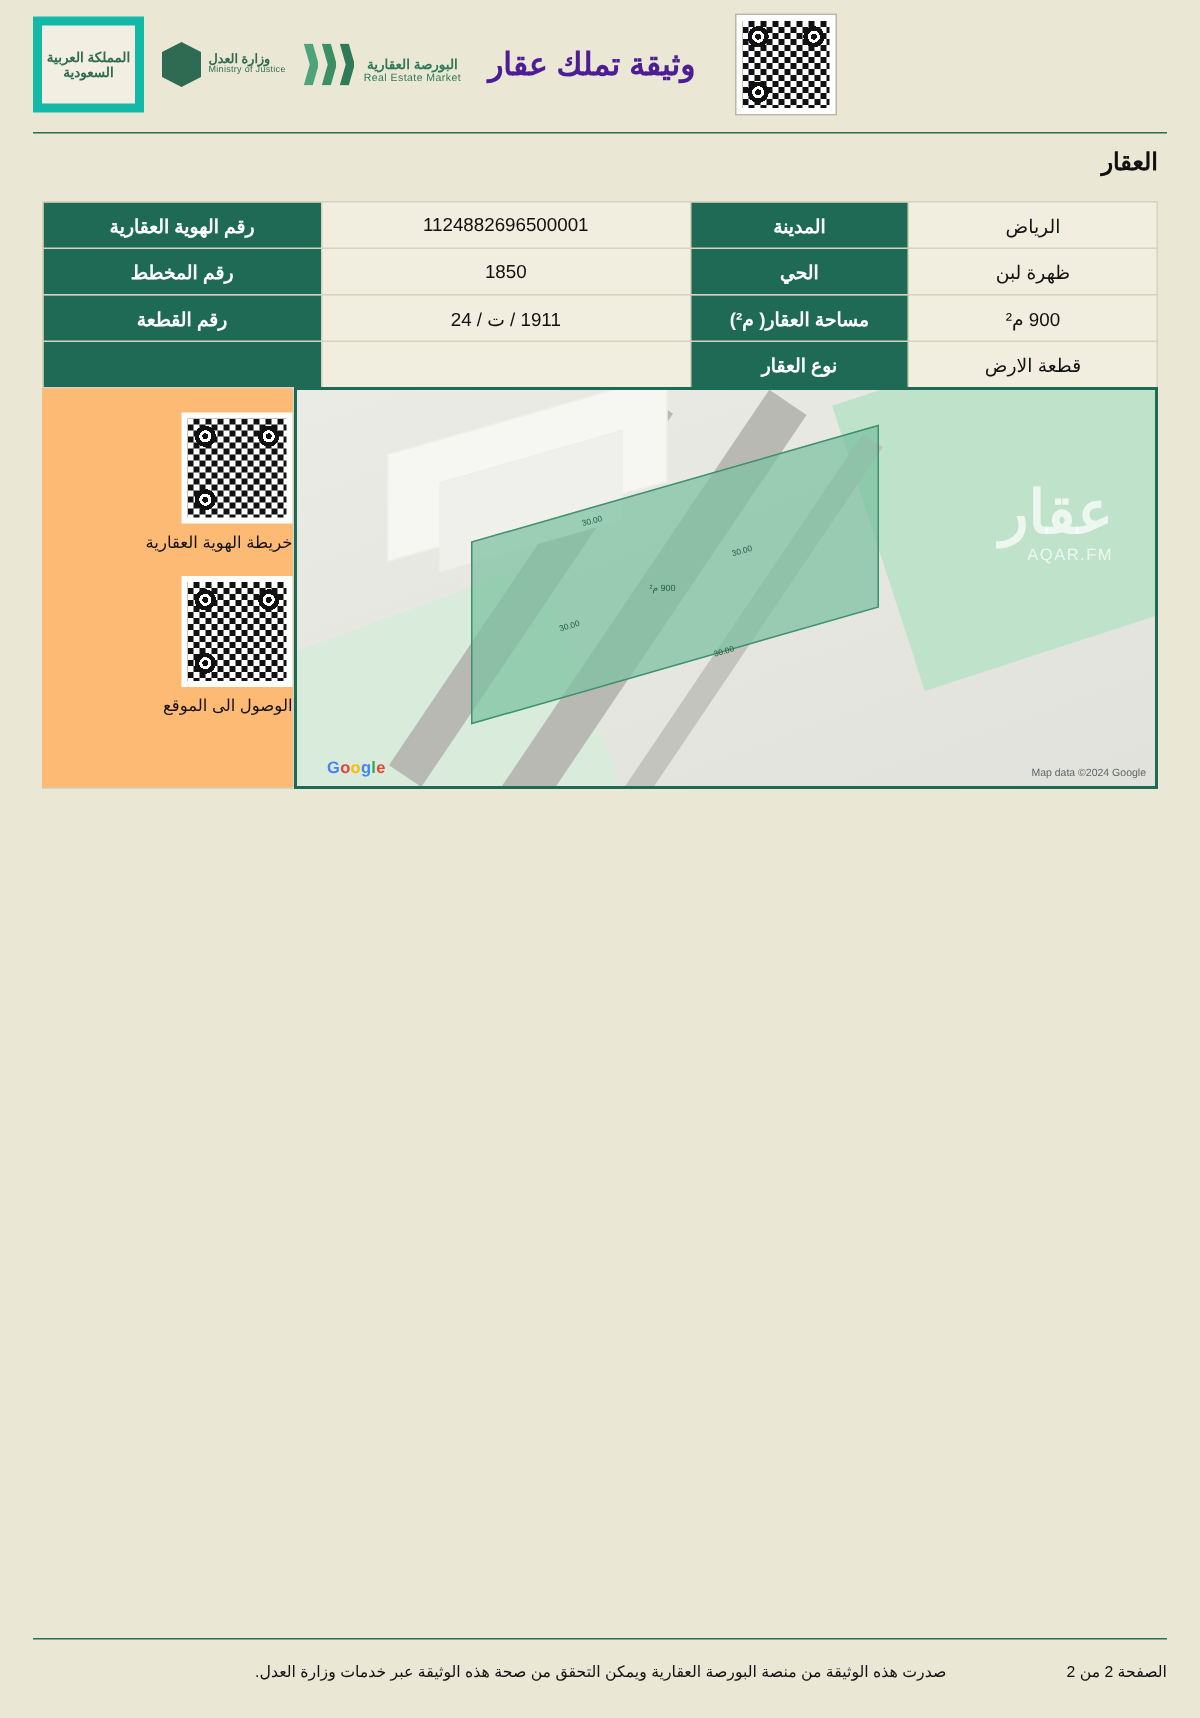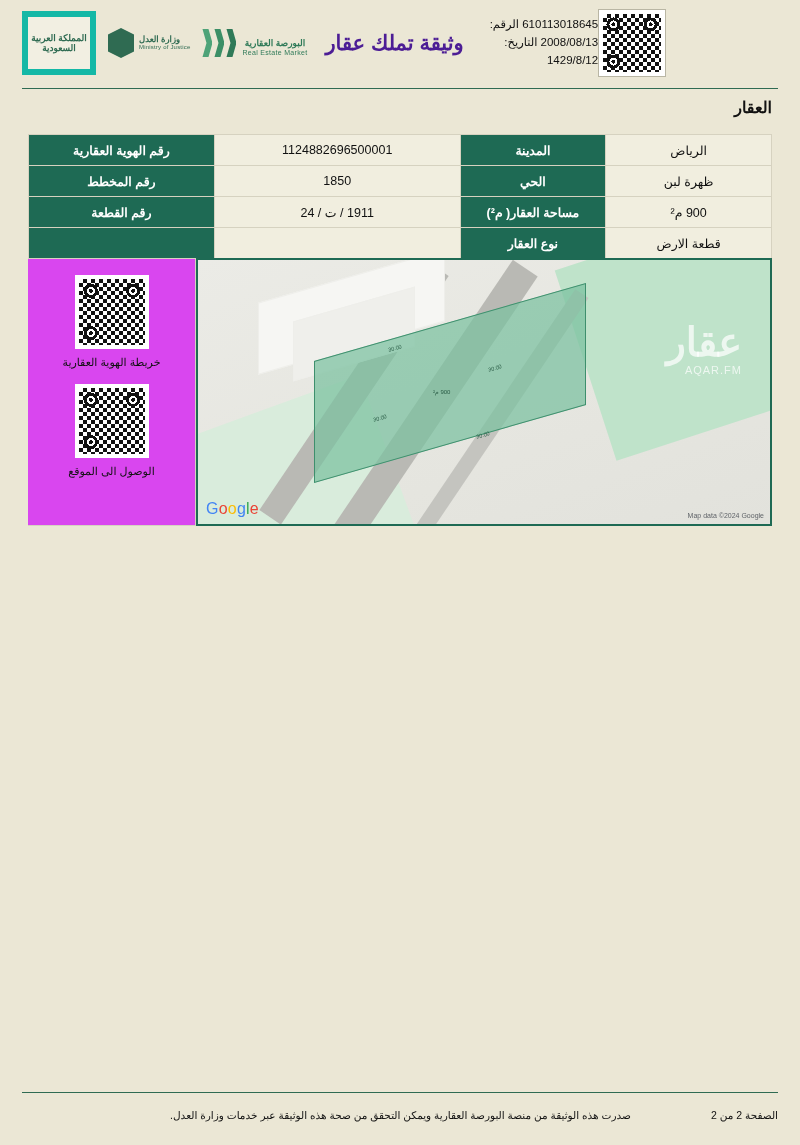--- a/index.html
+++ b/index.html
@@ -206,27 +206,27 @@
     position: absolute;
     top: 258px;
     right: 28px;
     left: 28px;
     height: 268px;
     display: flex;
     flex-direction: row-reverse;
   }
   .side-qrs {
     width: 168px;
-    background: #d946ef;
+    background: #fdba74;
     border: 1px solid #d6d2c0;
     border-left: none;
     box-sizing: border-box;
     display: flex;
     flex-direction: column;
-    align-items: center;
+    align-items: flex-start;
     padding-top: 16px;
     gap: 6px;
   }
   .qr-box {
     width: 74px; height: 74px;
     background: #fff;
     position: relative;
   }
   .qr-cap {
     font-size: 11px;
@@ -323,23 +323,23 @@
     line-height: 1;
   }
   .watermark .w-en {
     font-size: 11px;
     letter-spacing: 1px;
     margin-top: 2px;
     text-align: right;
   }
   .gmap-logo {
     position: absolute;
-    left: 8px; bottom: 6px;
-    font-size: 16px;
-    font-weight: normal;
+    left: 20px; bottom: 6px;
+    font-size: 11px;
+    font-weight: bold;
     font-family: "Liberation Sans", sans-serif;
     color: #5f6368;
     letter-spacing: .2px;
   }
   .gmap-logo span:nth-child(1){color:#4285F4}
   .gmap-logo span:nth-child(2){color:#EA4335}
   .gmap-logo span:nth-child(3){color:#FBBC05}
   .gmap-logo span:nth-child(4){color:#4285F4}
   .gmap-logo span:nth-child(5){color:#34A853}
   .gmap-logo span:nth-child(6){color:#EA4335}
@@ -406,31 +406,20 @@
         </div>
         <div class="rem-text">
           <div class="ar">البورصة العقارية</div>
           <div class="en">Real Estate Market</div>
         </div>
       </div>
     </div>
 
     <div class="doc-title">وثيقة تملك عقار</div>
 
-    <div class="header-meta">
-      <div>
-        <span>610113018645</span>
-        <span>الرقم:</span>
-      </div>
-      <div>
-        <span>2008/08/13</span>
-        <span>التاريخ:</span>
-      </div>
-      <div>1429/8/12</div>
-    </div>
 
     <div class="header-qr qr">
       <div class="qr-inner"></div>
     </div>
   </div>
   <div class="header-rule"></div>
 
   <div class="section-title">العقار</div>
 
   <div class="table-wrap">

